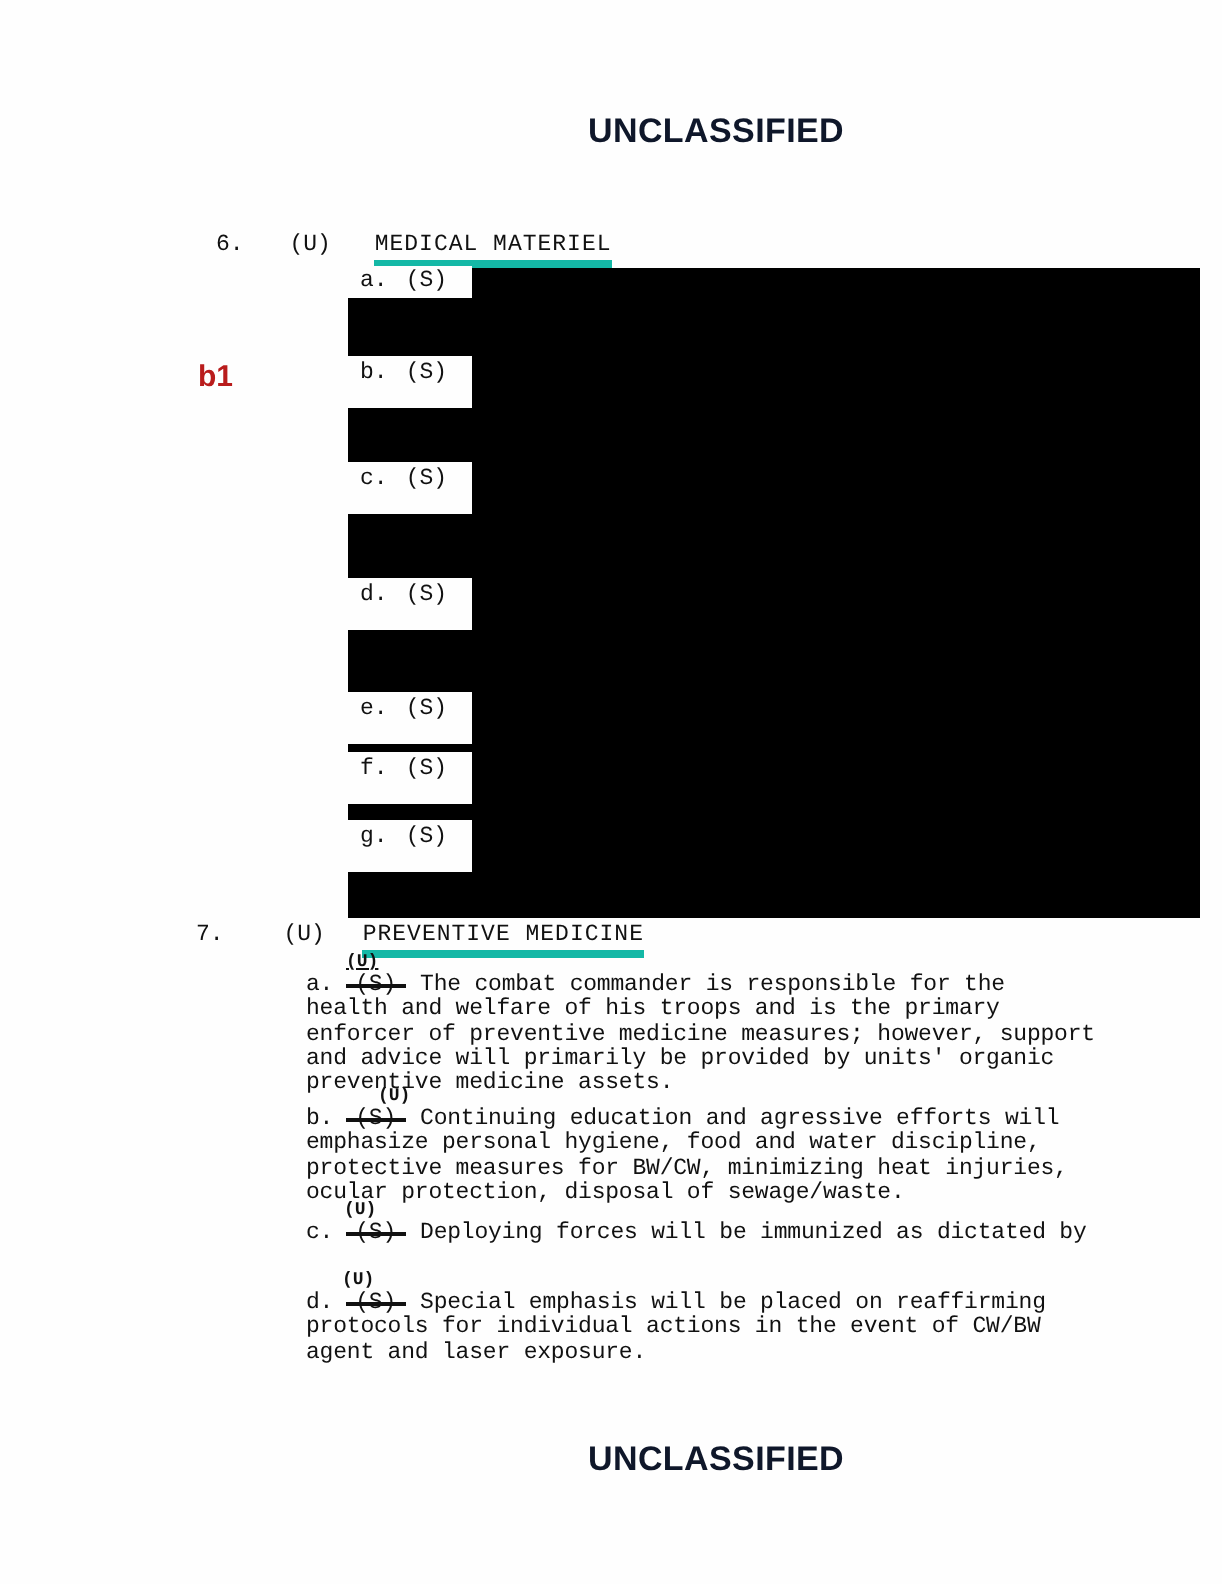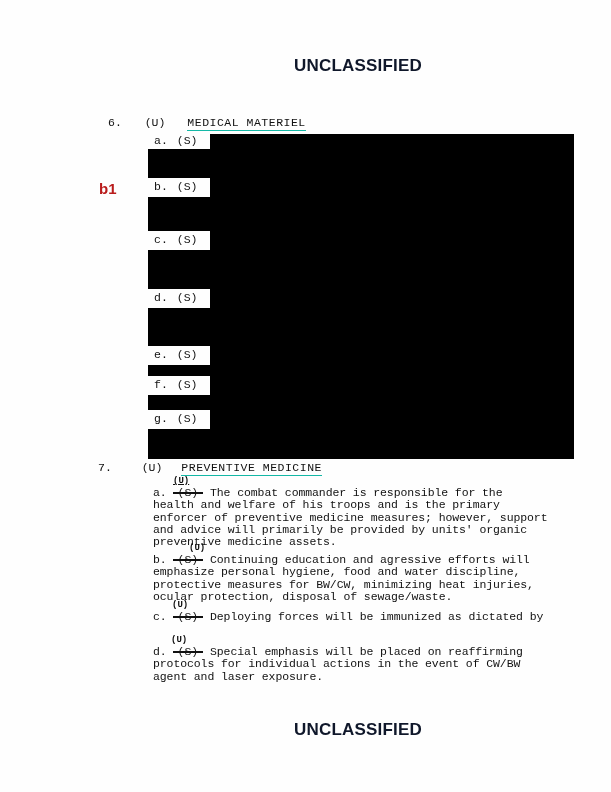--- a/index.html
+++ b/index.html
@@ -27,48 +27,48 @@
   .heading-row { position: absolute; font-size: 11.5px; white-space: nowrap; }
   .heading-6 { top: 116px; left: 108px; }
   .heading-7 { top: 461px; left: 98px; }
   .heading-row .cls { display: inline-block; }
   .heading-6 .cls { margin-left: 16px; }
   .heading-6 .title { margin-left: 15px; }
   .heading-7 .cls { margin-left: 23px; }
   .heading-7 .title { margin-left: 12px; }
   .title {
     display: inline-block;
-    border-bottom: 1px solid #14b8a6;
+    border-bottom: 4px solid #14b8a6;
     padding-bottom: 1px;
     letter-spacing: 0.5px;
   }
 
   .margin-note {
     position: absolute;
     top: 180px;
     left: 99px;
     font-family: "Liberation Sans", sans-serif;
     font-weight: bold;
     font-size: 15px;
     color: #b91c1c;
   }
 
   .redaction-block {
     position: absolute;
     top: 134px;
-    left: 148px;
+    left: 174px;
     width: 426px;
     height: 325px;
     background: #000;
   }
   .redaction-label-box {
     position: absolute;
     left: 0;
     width: 62px;
-    height: 19px;
+    height: 26px;
     background: #fefefe;
     font-size: 11.5px;
     line-height: 17px;
     white-space: nowrap;
     padding-left: 6px;
   }
   .box-a { top: -1px; height: 16px; line-height: 16px; }
   .box-b { top: 44px; }
   .box-c { top: 97px; }
   .box-d { top: 143px; margin-top: 12px; }

